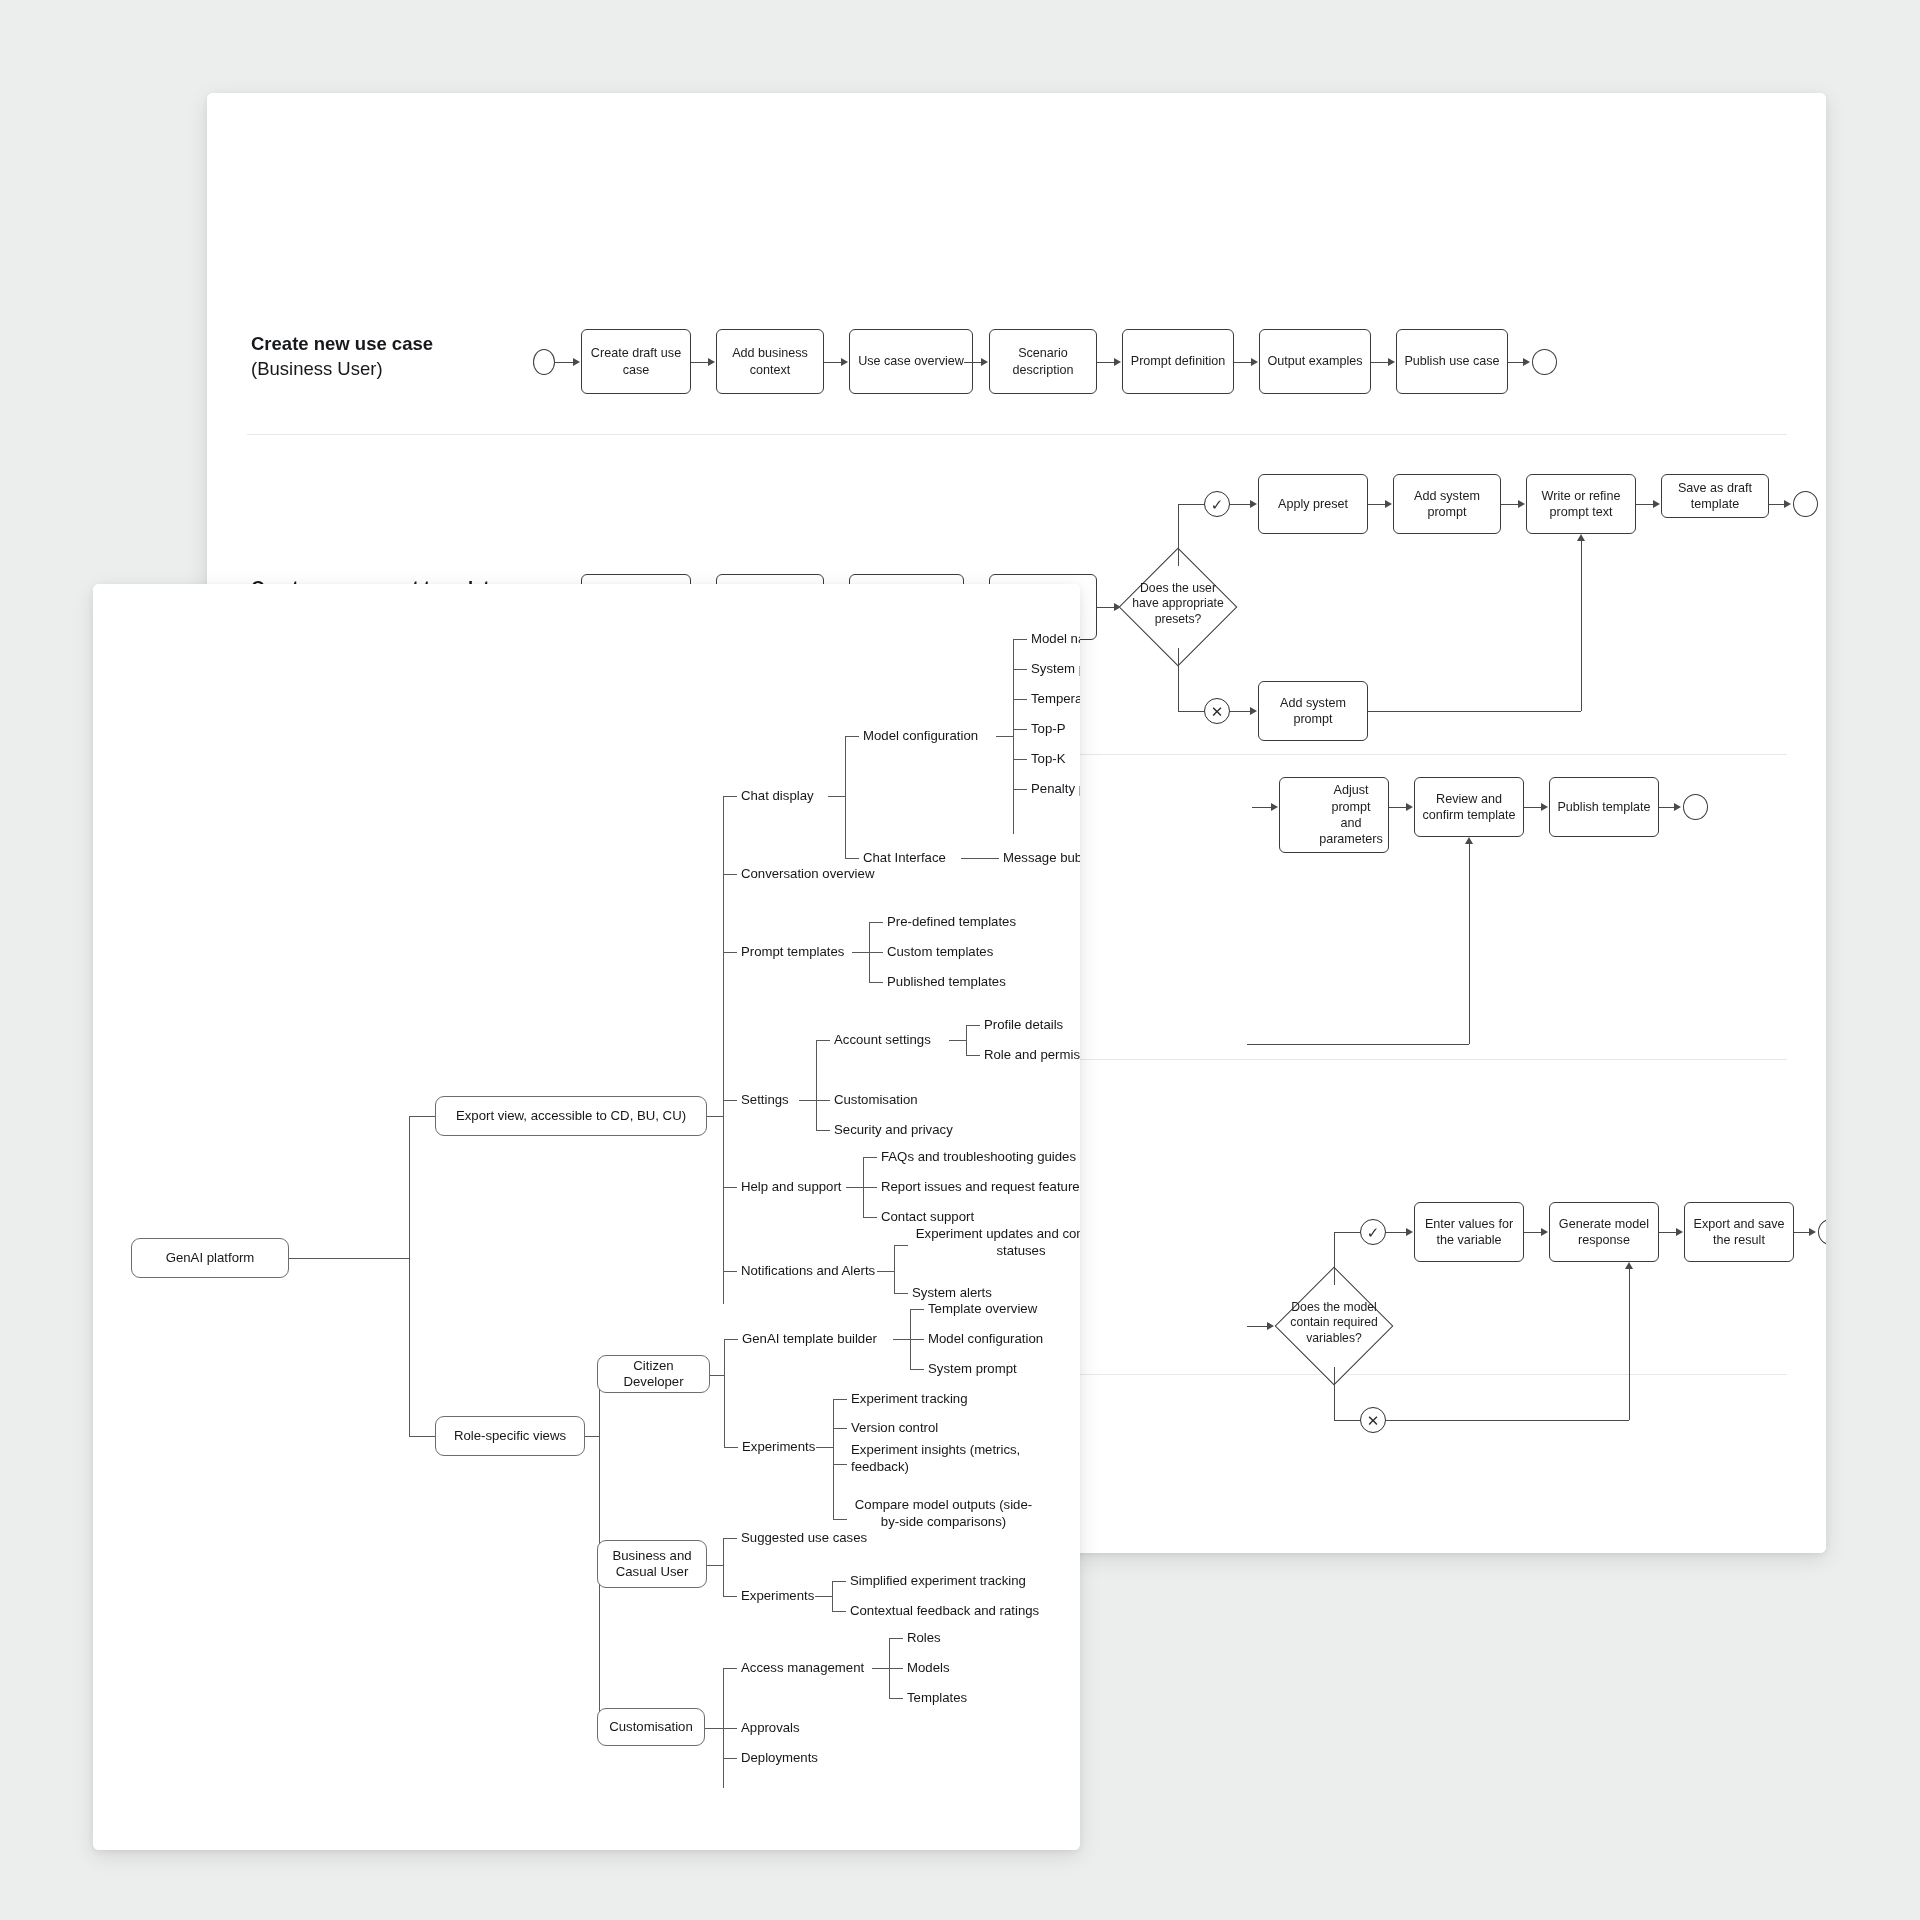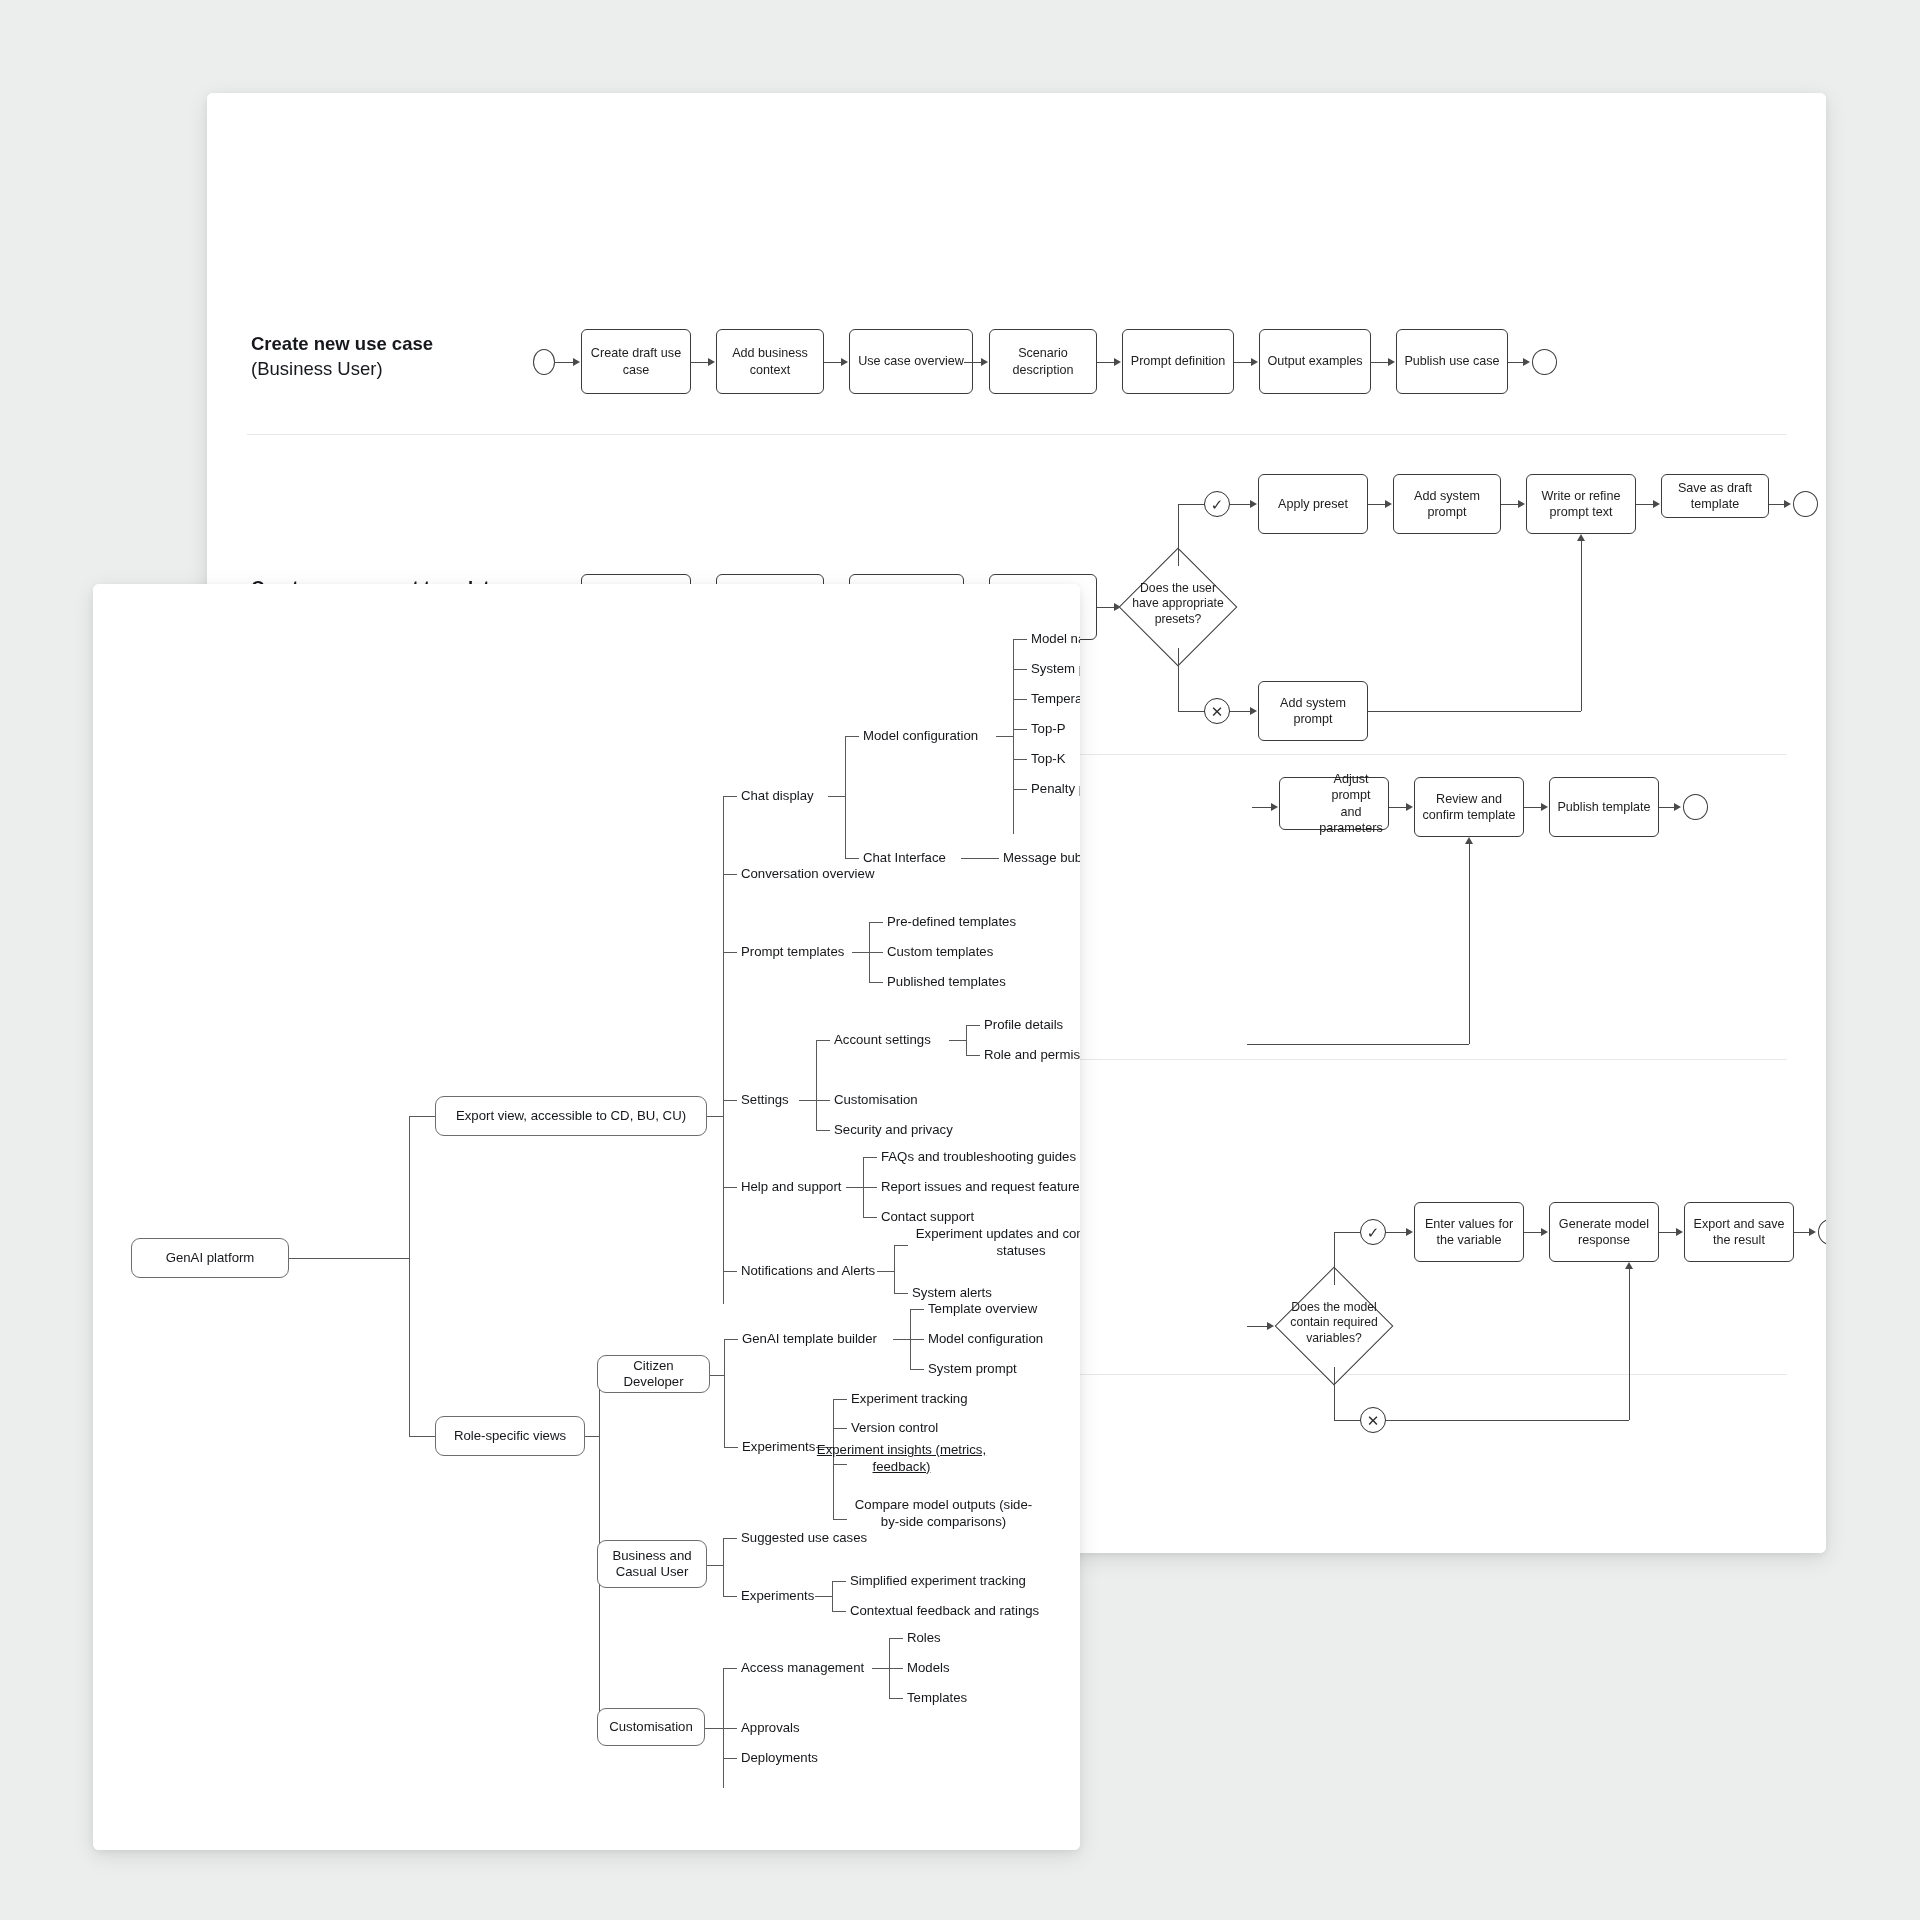--- a/index.html
+++ b/index.html
@@ -304,21 +304,21 @@
       <div class="arrowhead" style="left:1043px; top:522.5px;"></div>
 
       <div class="node" style="left:1051px; top:497px; width:110px; height:60px;">Add system prompt</div>
 
       <div class="ln lnh" style="left:1161px; top:527px; width:213px;"></div>
       <div class="ln lnv" style="left:1374px; top:357px; height:170px;"></div>
       <div class="arrowhead up" style="left:1369.5px; top:350px;"></div>
 
       <div class="ln lnh" style="left:1045px; top:623px; width:21px;"></div>
       <div class="arrowhead" style="left:1064px; top:618.5px;"></div>
-      <div class="node" style="left:1072px; top:593px; width:110px; height:53px;padding-left:40px;">Adjust prompt and parameters</div>
+      <div class="node" style="left:1072px; top:593px; width:110px; height:76px;padding-left:40px;">Adjust prompt and parameters</div>
       <div class="ln lnh" style="left:1182px; top:623px; width:19px;"></div>
       <div class="arrowhead" style="left:1199px; top:618.5px;"></div>
       <div class="node" style="left:1207px; top:593px; width:110px; height:60px;">Review and confirm template</div>
       <div class="ln lnh" style="left:1317px; top:623px; width:19px;"></div>
       <div class="arrowhead" style="left:1334px; top:618.5px;"></div>
       <div class="node" style="left:1342px; top:593px; width:110px; height:60px;">Publish template</div>
       <div class="ln lnh" style="left:1452px; top:623px; width:17px;"></div>
       <div class="arrowhead" style="left:1467px; top:618.5px;"></div>
       <div class="circ" style="left:1476px; top:610px; width:25px; height:26px;"></div>
 
@@ -480,21 +480,21 @@
 
       <div class="tl tlh" style="left:631px; top:780px; width:14px;"></div>
       <div class="ia-leaf" style="left:649px; top:772px;">Experiments</div>
       <div class="tl tlh" style="left:723px; top:780px; width:17px;"></div>
       <div class="tl tlv" style="left:740px; top:732px; height:120px;"></div>
       <div class="tl tlh" style="left:740px; top:732px; width:14px;"></div>
       <div class="ia-leaf" style="left:758px; top:724px;">Experiment tracking</div>
       <div class="tl tlh" style="left:740px; top:761px; width:14px;"></div>
       <div class="ia-leaf" style="left:758px; top:753px;">Version control</div>
       <div class="tl tlh" style="left:740px; top:797px; width:14px;"></div>
-      <div class="ia-leaf wrap" style="left:721px; top:775px; width:175px; text-align:center;text-decoration:underline;">Experiment insights (metrics, feedback)</div>
+      <div class="ia-leaf wrap" style="left:758px; top:775px; width:175px; text-align:left;">Experiment insights (metrics, feedback)</div>
       <div class="tl tlh" style="left:740px; top:852px; width:14px;"></div>
       <div class="ia-leaf wrap" style="left:758px; top:830px; width:185px;">Compare model outputs (side-by-side comparisons)</div>
 
       <div class="tl tlh" style="left:506px; top:898px; width:14px;"></div>
       <div class="ia-node" style="left:504px; top:873px; width:110px; height:48px;">Business and Casual User</div>
       <div class="tl tlh" style="left:614px; top:898px; width:16px;"></div>
       <div class="tl tlv" style="left:630px; top:871px; height:58px;"></div>
       <div class="tl tlh" style="left:630px; top:871px; width:14px;"></div>
       <div class="ia-leaf" style="left:648px; top:863px;">Suggested use cases</div>
       <div class="tl tlh" style="left:630px; top:929px; width:14px;"></div>

